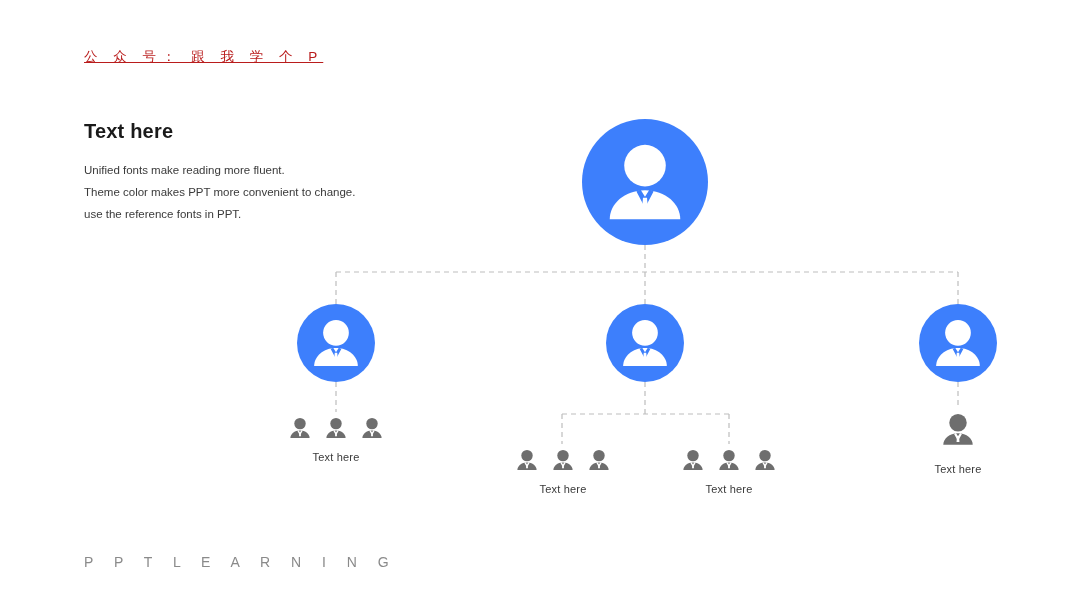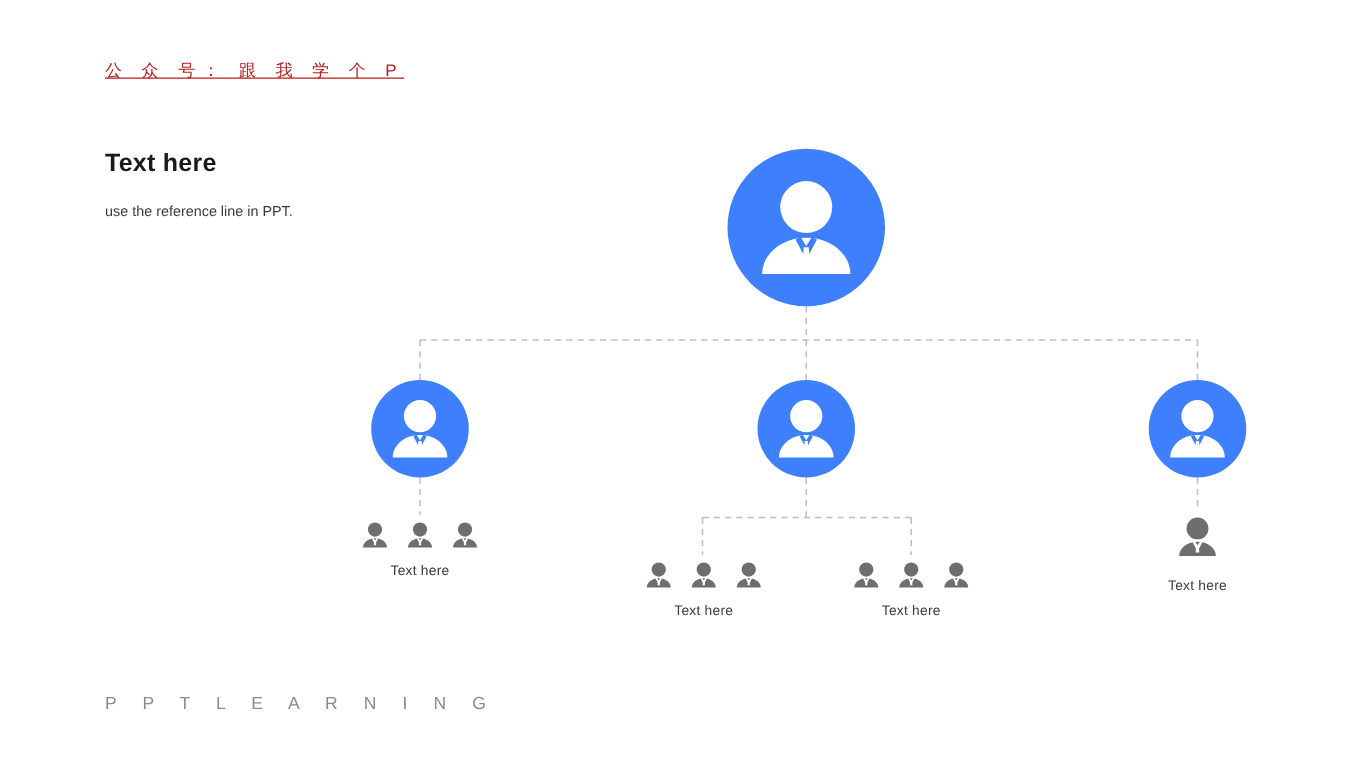--- a/index.html
+++ b/index.html
@@ -126,21 +126,23 @@
   .group-right  { left: 908px; top: 408px; width: 100px; }
   .group-right .staff-label { margin-top: 9px; }
 </style>
 </head>
 <body>
 
 <div class="brand-line">公 众 号： 跟 我 学 个 P</div>
 
 <div class="text-block">
   <h1 class="text-title">Text here</h1>
-  <div class="text-body-line">use the reference line in PPT.</div>
+  <div class="text-body-line">Unified fonts make reading more fluent.</div>
+  <div class="text-body-line">Theme color makes PPT more convenient to change.</div>
+  <div class="text-body-line">use the reference fonts in PPT.</div>
 </div>
 
 <div class="chart-canvas">
 
   <svg class="connectors" viewBox="0 0 1080 608" width="1080" height="608">
     <g stroke="#bdbdbd" stroke-width="1.2" stroke-dasharray="5,4" fill="none">
 
       <line x1="645" y1="245" x2="645" y2="272"></line>
 
       <line x1="336" y1="272" x2="958" y2="272"></line>

